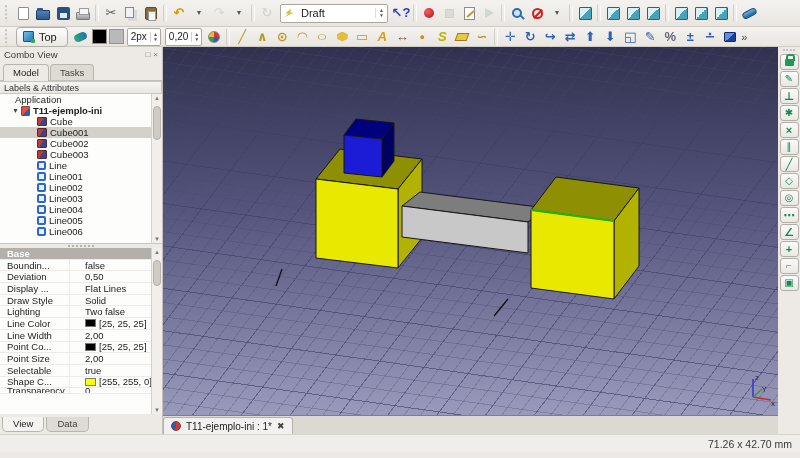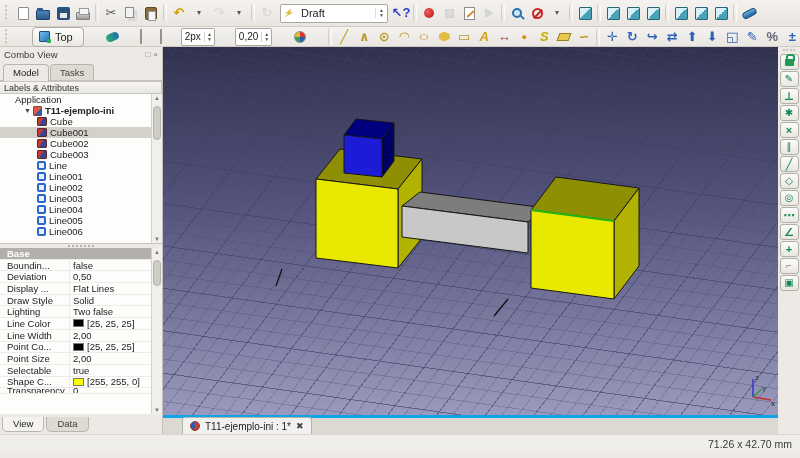--- a/index.html
+++ b/index.html
@@ -3,21 +3,21 @@
 <meta charset="utf-8">
 <style>
   html,body{margin:0;padding:0;width:800px;height:458px;overflow:hidden;
     font-family:"Liberation Sans","DejaVu Sans",sans-serif;background:#edeae5;
     -webkit-font-smoothing:antialiased;}
   *{box-sizing:border-box;}
   
   .trow{display:flex;align-items:center;background:linear-gradient(#f4f2ef,#e9e6e1);
     border-bottom:1px solid #cfccc5;padding:0 2px;}
   #toolbar-row1{height:27px;}
-  #toolbar-row2{height:20px;gap:16px;}
+  #toolbar-row2{height:20px;}
   .tbtn{min-width:20px;height:22px;display:inline-flex;align-items:center;justify-content:center;
     border-radius:3px;position:relative;}
   .tbtn.dis{opacity:.45;filter:grayscale(.6);}
   .tbtn.sep{min-width:4px;width:4px;height:18px;border-left:1px solid #d2cfc8;border-right:1px solid #fcfbf9;margin:0 2px;}
   .tbtn.handle{min-width:5px;width:5px;height:18px;border-left:2px dotted #c6c3bc;margin:0 3px;}
   .tg{font-style:normal;font-size:13px;line-height:18px;display:inline-block;text-align:center;min-width:14px;}
   .tg.caret{font-size:8px;min-width:7px;color:#555;}
   .tg.bold{font-weight:bold;}
   .tg.bolditalic{font-weight:bold;font-style:italic;}
   .tg.small{font-size:9px;}
@@ -69,21 +69,21 @@
   #combo-view{width:163px;background:#edeae5;border-right:1px solid #c4c1ba;display:flex;flex-direction:column;}
   #cv-title{height:15px;display:flex;align-items:center;font-size:9.5px;color:#3a3a38;padding:0 4px;}
   #cv-title .btns{margin-left:auto;display:flex;gap:3px;font-size:8px;color:#777;}
   #cv-tabs{height:19px;display:flex;align-items:flex-end;padding-left:3px;gap:1px;border-bottom:1px solid #c4c1ba;}
   .cvtab{font-size:9.5px;padding:2px 9px 2px;border:1px solid #b8b5ae;border-bottom:none;border-radius:4px 4px 0 0;background:#dedad4;color:#444;}
   .cvtab.active{background:#edeae5;color:#222;position:relative;top:1px;padding-bottom:3px;}
   #labels-header{height:13px;background:linear-gradient(#f6f5f3,#e9e7e2);border:1px solid #c9c6bf;border-left:none;font-size:9px;color:#333;padding:0 4px;display:flex;align-items:center;}
   #tree{height:150px;background:#fdfdfc;border-bottom:1px solid #c9c6bf;overflow:hidden;position:relative;padding-right:11px;}
   .trw{height:11px;display:flex;align-items:center;font-size:9.5px;color:#222;white-space:nowrap;}
   .trw.l0{padding-left:3px;}
-  .trw.l1{padding-left:24px;}
+  .trw.l1{padding-left:12px;}
   .trw.l2{padding-left:28px;}
   .trw.sel{background:#d4d0ca;}
   .trw .texp{width:9px;font-size:7px;color:#444;flex:none;}
   .trw .ticn{flex:none;margin-right:3px;display:inline-block;}
   .trw .tlab{line-height:11px;}
   .trw .tlab.bold{font-weight:bold;}
   .ticn.i-doc{width:9px;height:10px;background:linear-gradient(135deg,#e05545 0 55%,#2b5fad 55% 100%);border:1px solid #84443e;border-radius:1px;}
   .ticn.i-cube{width:10px;height:9px;background:linear-gradient(120deg,#c23b35 0 45%,#32479e 45% 100%);border:1px solid #5a2a27;border-radius:1px;}
   .ticn.i-wire{width:9px;height:9px;border:2px solid #2b66c9;border-radius:2px;background:#eaf0fb;}
   .vscroll{position:absolute;right:0;top:0;bottom:0;width:11px;background:#f1efec;border-left:1px solid #d4d1cb;}
@@ -91,21 +91,21 @@
   .vscroll .a{position:absolute;left:0;right:0;text-align:center;font-size:6px;color:#777;}
   .vscroll .a.up{top:1px;} .vscroll .a.dn{bottom:1px;}
   #splitter{height:4px;display:flex;align-items:center;justify-content:center;}
   #splitter i{width:26px;border-top:2px dotted #b5b2ab;}
   #prop-header{height:13px;display:flex;font-size:9px;color:#333;background:linear-gradient(#f6f5f3,#e9e7e2);border:1px solid #c9c6bf;border-left:none;align-items:center;}
   #prop-header .c1{width:70px;padding-left:4px;border-right:1px solid #d4d1cb;}
   #prop-header .c2{padding-left:4px;}
   #props{flex:1;background:#fdfdfc;overflow:hidden;position:relative;padding-right:1px;}
   .prw{height:11.7px;display:flex;align-items:center;font-size:9.5px;color:#222;border-bottom:1px solid #edebe7;}
   .prw .pname{width:70px;padding-left:7px;border-right:1px solid #edebe7;overflow:hidden;white-space:nowrap;}
-  .prw .pval{flex:1;padding-left:3px;display:flex;align-items:center;gap:3px;overflow:hidden;white-space:nowrap;}
+  .prw .pval{flex:1;padding-left:3px;display:flex;align-items:center;gap:3px;overflow:hidden;white-space:nowrap;margin-left:12px;}
   .prw.grp{background:#b3b0ab;}
   .prw.grp .pname{color:#fff;font-weight:bold;border-right:none;}
   .prw.cut{height:6px;overflow:hidden;text-decoration:underline;}
   .sw{display:none;width:11px;height:8px;border:1px solid #777;}
   .sw.show{display:inline-block;}
   #bottom-tabs{height:20px;display:flex;align-items:center;padding-left:2px;gap:2px;}
   .btab{font-size:9.5px;padding:1px 10px 2px;border:1px solid #b8b5ae;border-top:none;border-radius:0 0 5px 5px;background:#dedad4;color:#444;}
   .btab.active{background:#f4f3f1;color:#222;}
   
   #center{flex:1;display:flex;flex-direction:column;min-width:0;}
@@ -113,21 +113,21 @@
   #viewport::before{content:"";position:absolute;inset:0;
     background:
       repeating-linear-gradient(8deg,transparent 0 13px,rgba(70,70,112,.30) 13px 14px),
       repeating-linear-gradient(307deg,transparent 0 12px,rgba(70,70,112,.28) 12px 13px),
       repeating-linear-gradient(8deg,transparent 0 41px,rgba(52,52,92,.42) 41px 42px),
       repeating-linear-gradient(307deg,transparent 0 38px,rgba(52,52,92,.38) 38px 39px);}
   #scene{position:absolute;inset:0;}
   #scene polygon{stroke:#161616;stroke-width:1;stroke-linejoin:round;}
   .gline{stroke:#101010;stroke-width:1.3;}
   .axis text{font-family:"DejaVu Sans",sans-serif;font-size:7px;fill:#26263a;}
-  #mdi-strip{height:19px;background:#dcd8d2;border-top:3px solid #0ea5e9;display:flex;align-items:flex-end;padding-left:19px;}
+  #mdi-strip{height:19px;background:#dcd8d2;border-top:1px solid #0ea5e9;display:flex;align-items:flex-end;padding-left:0;}
   #mdi-tab{display:flex;align-items:center;gap:5px;height:17px;background:#f2f1ef;border:1px solid #b5b2ab;border-bottom:none;border-radius:3px 3px 0 0;padding:0 7px;font-size:10px;color:#222;}
   .fcicn{width:10px;height:10px;border-radius:50%;background:conic-gradient(#d03c2c 0 55%,#2b5fad 55% 100%);border:1px solid #7d3a30;}
   #mdi-tab .close{font-size:9px;color:#444;font-weight:bold;}
   
   #snapbar{width:22px;background:#edeae5;display:flex;flex-direction:column;align-items:center;padding-top:2px;}
   #snapbar .handle-h{width:12px;border-top:2px dotted #c6c3bc;margin-bottom:3px;}
   .sbtn{width:19px;height:16px;border:1px solid #b2afa7;border-radius:3px;background:linear-gradient(#fbfbfa,#e9e7e2);display:flex;align-items:center;justify-content:center;margin-bottom:1px;flex:none;}
   .sbtn i{font-style:normal;font-size:10px;line-height:10px;color:#15884e;}
   .sbtn i.bold{font-weight:bold;font-size:11px;}
   .sbtn i.padlock{width:9px;height:7px;background:#1f9a55;border-radius:1px;position:relative;font-size:0;}

